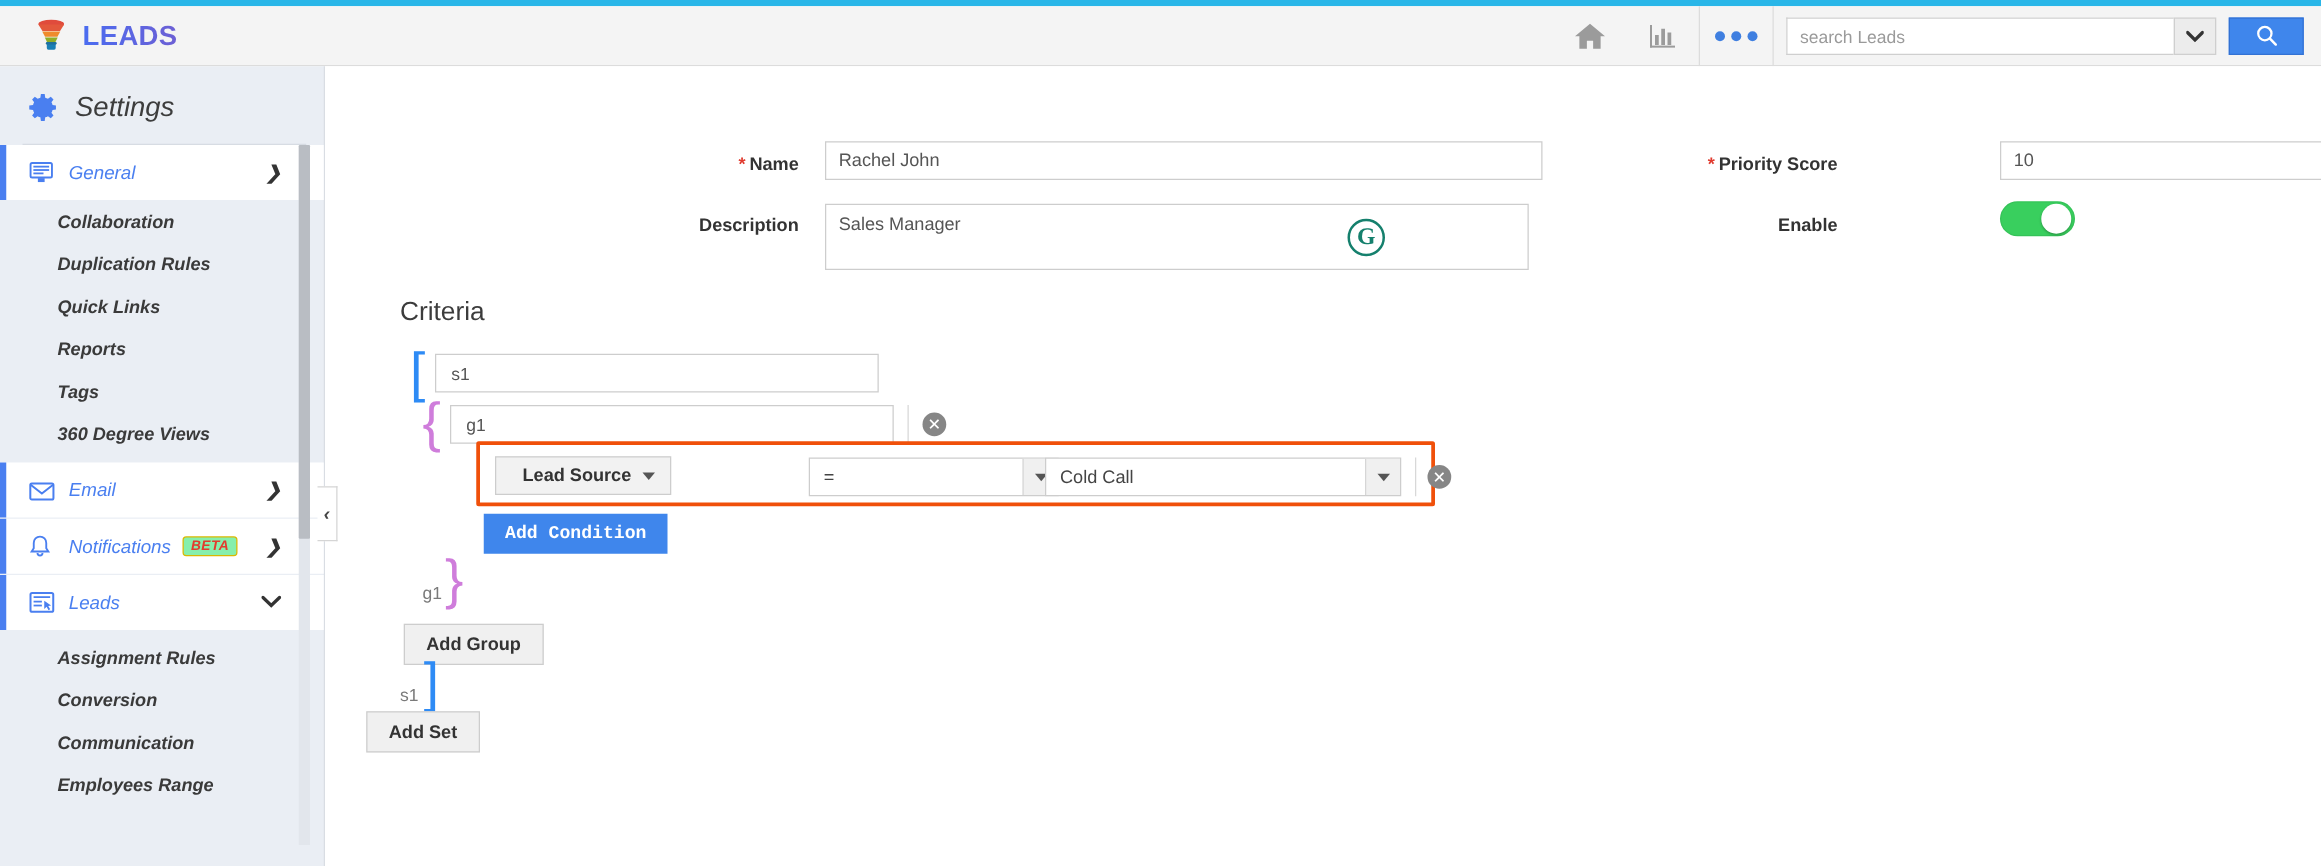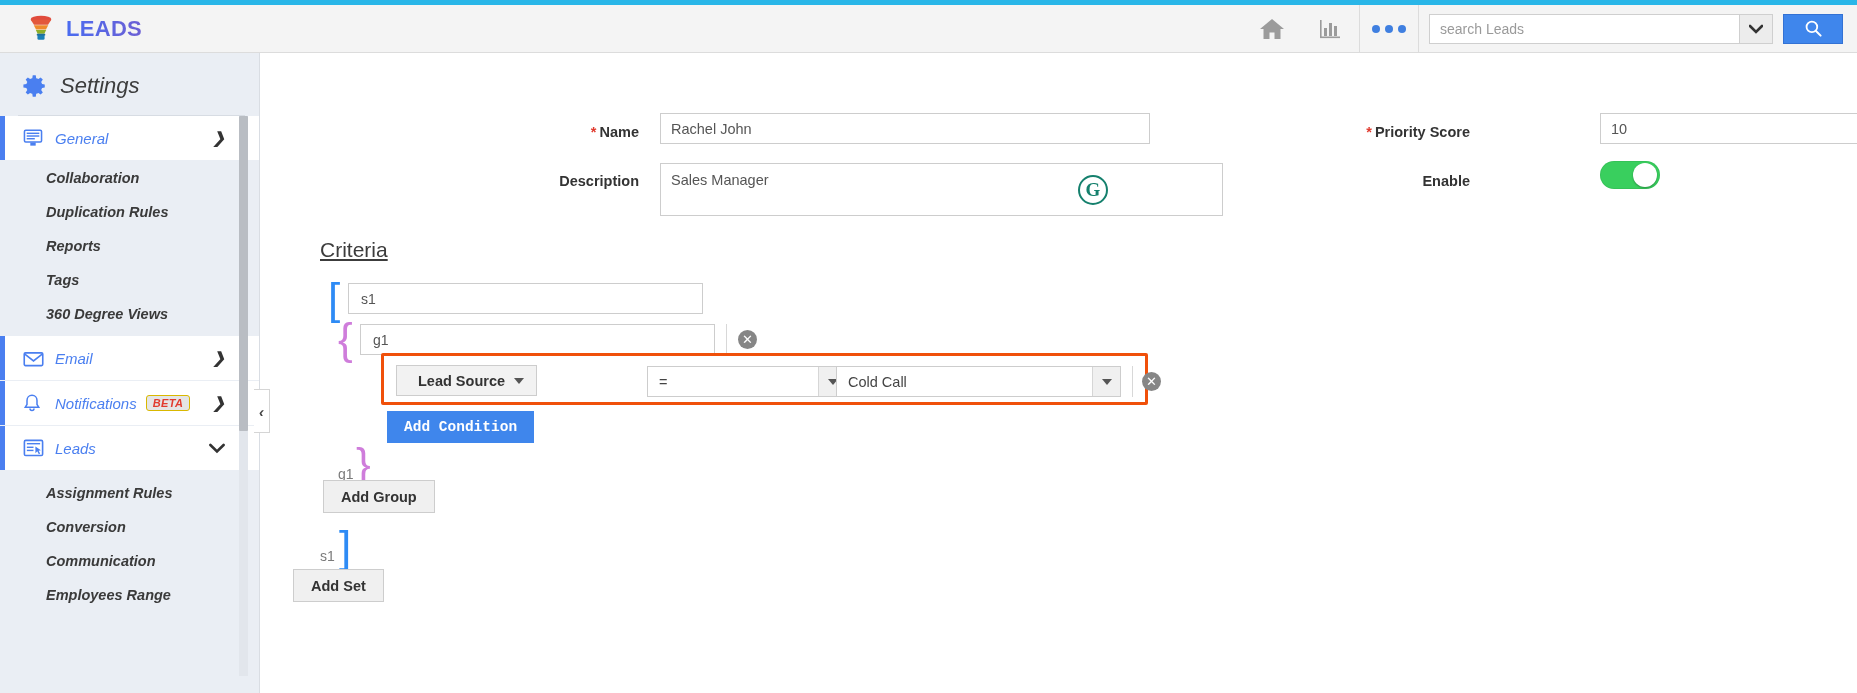--- a/index.html
+++ b/index.html
@@ -86,21 +86,21 @@
     padding-left: 18px; cursor: pointer;
     margin-bottom: 1px; position: relative;
   }
   .nav-main .nav-ic { width: 26px; display:flex; align-items:center; }
   .nav-main .nav-lbl { font-size: 15px; color: #4a7ff0; margin-left: 6px; }
   .nav-chev {
     position: absolute; right: 34px; font-size: 15px;
     color: #333; font-weight: bold;
   }
   .beta {
-    background: #e5e5e5; border: 1px solid #d9b800;
+    background: #86efac; border: 1px solid #d9b800;
     color: #e23b2e; font-size: 11px; font-weight: bold;
     padding: 1px 6px; border-radius: 3px; margin-left: 9px;
     letter-spacing: .4px;
   }
   .nav-sub {
     font-size: 14.5px; color: #3a3a3a; font-weight: bold;
     padding: 9px 16px 9px 46px; cursor: pointer;
   }
   .nav-gap { height: 5px; }
 
@@ -317,20 +317,21 @@
             <rect x="4" y="10" width="9" height="1.6" fill="#4a7ff0"></rect>
             <rect x="8" y="15" width="6" height="3.5" fill="#4a7ff0"></rect>
           </svg>
         </span>
         <span class="nav-lbl">General</span>
         <span class="nav-chev">❯</span>
       </div>
 
       <div class="nav-sub">Collaboration</div>
       <div class="nav-sub">Duplication Rules</div>
+      <div class="nav-sub">Quick Links</div>
       <div class="nav-sub">Reports</div>
       <div class="nav-sub">Tags</div>
       <div class="nav-sub">360 Degree Views</div>
       <div class="nav-gap"></div>
 
       <div class="nav-main">
         <span class="nav-ic">
           <svg width="21" height="17" viewBox="0 0 22 18">
             <rect x="1.2" y="3" width="19.6" height="13.5" rx="1.3" stroke="#4a7ff0" stroke-width="1.7" fill="none"></rect>
             <path d="M1.5 4 L11 11.5 L20.5 4" stroke="#4a7ff0" stroke-width="1.7" fill="none"></path>
@@ -381,37 +382,37 @@
     </div>
 
     <div class="collapse-tab">‹</div>
   </div>
 
   <div class="main">
 
     <div class="abs fld-label" style="left:269px; top:63px; width:110px;">
       <span class="req">*</span><span>Name</span>
     </div>
-    <input class="abs txt-input" style="left: 400px; top: 60px; width: 490px;" value="Rachel John">
+    <input class="abs txt-input" style="left: 400px; top: 60px; width: 574px;" value="Rachel John">
 
     <div class="abs fld-label" style="left:1080px; top:63px; width:130px;">
       <span class="req">*</span><span>Priority Score</span>
     </div>
     <input class="abs txt-input" style="left: 1340px; top: 60px; width: 450px;" value="10">
 
     <div class="abs fld-label" style="left:269px; top:112px; width:110px;">Description</div>
     <textarea class="abs txt-area" style="left: 400px; top: 110px; width: 563px; height: 53px;">Sales Manager</textarea>
     <div class="abs gram" style="left:818px; top:122px;">G</div>
 
     <div class="abs fld-label" style="left:1080px; top:112px; width:130px;">Enable</div>
     <div class="abs toggle" style="left:1340px; top:108px;">
       <span class="knob"></span>
     </div>
 
-    <div class="abs criteria-h" style="left:60px; top:185px;text-decoration:underline;">Criteria</div>
+    <div class="abs criteria-h" style="left:60px; top:185px;">Criteria</div>
 
     <div class="abs brk brk-blue" style="left:68px; top:224px;">[</div>
     <input class="abs crit-input" style="left: 88px; top: 230px; width: 355px;" value="s1">
 
     <div class="abs brk brk-purp" style="left:78px; top:264px;">{</div>
     <input class="abs crit-input" style="left: 100px; top: 271px; width: 355px;" value="g1">
     <div class="abs" style="left:466px; top:271px; width:1px; height:31px; background:#d8d8d8;"></div>
     <div class="abs x-btn" style="left:478px; top:277px;">✕</div>
 
     <div class="orange-box" style="left:121px; top:300px; width:767px; height:52px;"></div>
@@ -436,21 +437,21 @@
     </div>
 
     <div class="abs" style="left:872px; top:313px; width:1px; height:31px; background:#d8d8d8;"></div>
     <div class="abs x-btn" style="left:882px; top:319px;">✕</div>
 
     <button class="abs btn-blue" style="left:127px; top:358px;font-family:Liberation Mono, monospace;">Add Condition</button>
 
     <div class="abs brk-lbl" style="left:78px; top:413px;">g1</div>
     <div class="abs brk brk-purp" style="left:96px; top:389px;">}</div>
 
-    <button class="abs btn-gray" style="left:63px; top:427px;">Add Group</button>
+    <button class="abs btn-gray" style="left:63px; top:446px;">Add Group</button>
 
     <div class="abs brk-lbl" style="left:60px; top:495px;">s1</div>
     <div class="abs brk brk-blue" style="left:79px; top:472px;">]</div>
 
     <button class="abs btn-gray" style="left:33px; top:516px;">Add Set</button>
 
   </div>
 </div>
 
 </body></html>

